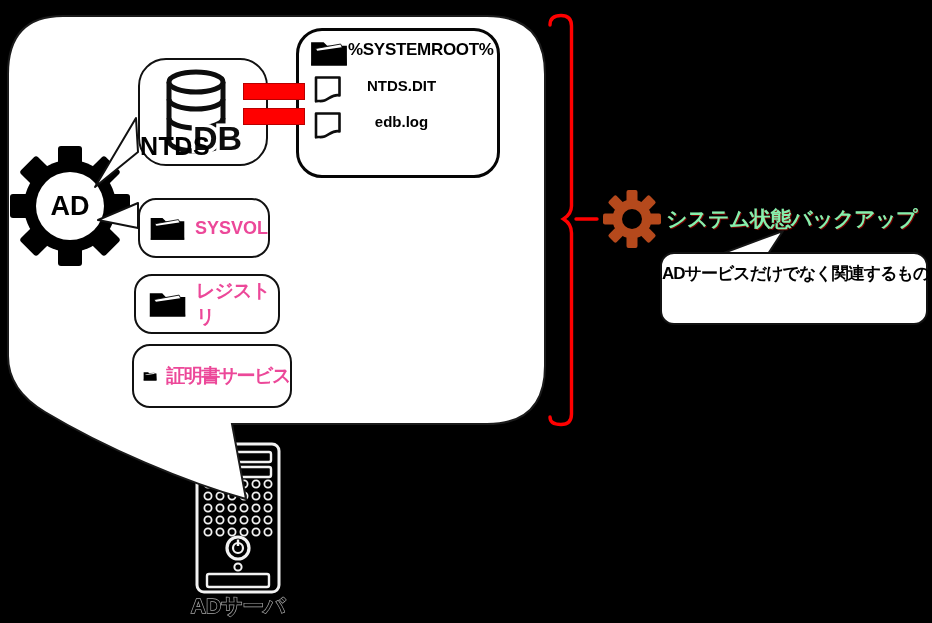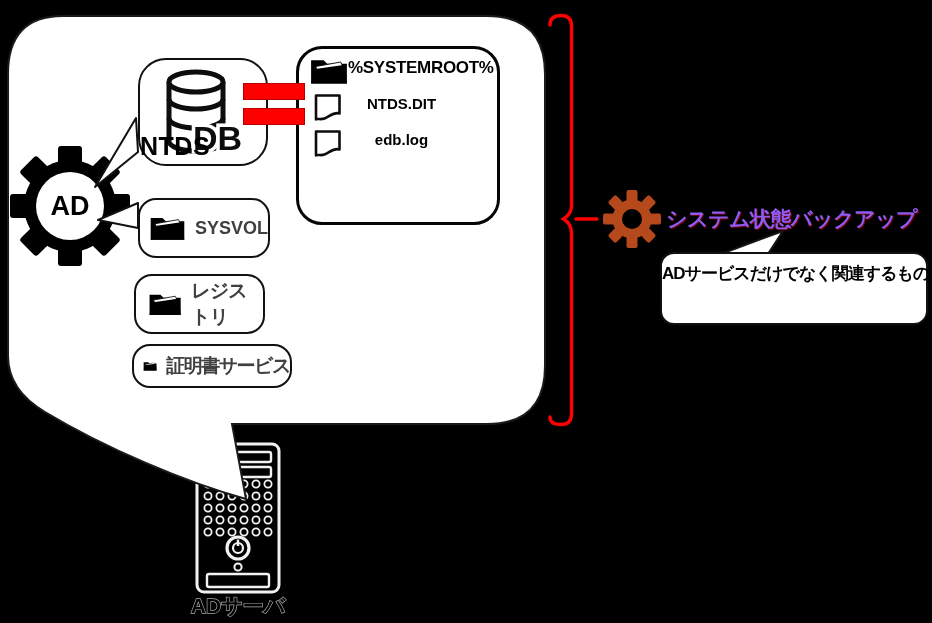--- a/index.html
+++ b/index.html
@@ -9,33 +9,33 @@
   }
   #stage *{box-sizing:border-box;}
   .abs{position:absolute;}
   svg{display:block;}
 
   
   .round-box{
     position:absolute;background:#fff;border:2.5px solid #111;border-radius:18px;
     display:flex;align-items:center;padding-left:9px;z-index:4;
   }
-  .round-box .lbl{font-weight:bold;color:#404040;}
+  .round-box .lbl{font-weight:bold;color:#ec4899;}
 
   .ntds-bubble{
     position:absolute;left:138px;top:58px;width:130px;height:108px;
     background:#fff;border:2.5px solid #111;border-radius:28px;z-index:4;
   }
   .ntds-caption{
     position:absolute;left:0;right:0;bottom:3px;
     font-weight:bold;font-size:25px;color:#000;letter-spacing:.5px;
   }
 
   .sysroot{
-    position:absolute;left:296px;top:46px;width:204px;height:179px;
+    position:absolute;left:296px;top:28px;width:204px;height:150px;
     background:#fff;border:3.5px solid #050505;border-radius:26px;z-index:4;
     padding-top:5px;
   }
   .sysroot-row{position:relative;height:36px;}
   .sysroot-row.first{height:33px;}
   .sysroot-header{
     position:absolute;left:49px;top:4px;font-weight:bold;font-size:17px;color:#000;
     white-space:nowrap;letter-spacing:-.3px;
   }
   .file-label{
@@ -45,21 +45,21 @@
 
   .eqbar{
     position:absolute;left:243px;width:62px;height:17px;background:#ff0000;
     border:1px solid #b80000;z-index:5;
   }
 
   
   .backup-title{
     position:absolute;left:666px;top:205px;width:230px;z-index:3;
     font-weight:bold;font-size:21px;letter-spacing:-.5px;white-space:nowrap;
-    color:#8b5cf6;text-shadow:1px 1px 0 #7d0000;
+    color:#86efac;text-shadow:1px 1px 0 #7d0000;
   }
   .note-bubble{
     position:absolute;left:660px;top:252px;width:268px;height:73px;z-index:3;
     background:#fff;border:2px solid #111;border-radius:14px;
   }
   .note-line{position:absolute;left:0;right:0;text-align:center;font-weight:bold;
     color:#000;font-size:17px;letter-spacing:-1px;white-space:nowrap;}
   .note-line.l1{top:8px;}
   .note-line.l2{top:41px;}
 </style>
@@ -206,28 +206,28 @@
     </div>
   </div>
 
   <div class="round-box" style="left:138px;top:198px;width:132px;height:60px;">
     <svg width="44" height="38" viewBox="0 0 44 38">
         <use href="#folder"></use>
       </svg>
     <div class="lbl" style="font-size:18px;margin-left:9px;">SYSVOL</div>
   </div>
 
-  <div class="round-box" style="left:134px;top:274px;width:131px;height:60px;padding-left:12px;">
+  <div class="round-box" style="left:134px;top:274px;width:146px;height:60px;padding-left:12px;">
     <svg width="44" height="38" viewBox="0 0 44 38">
         <use href="#folder"></use>
       </svg>
     <div class="lbl" style="font-size:19px;margin-left:9px;letter-spacing:-1px;">レジストリ</div>
   </div>
 
-  <div class="round-box" style="left:132px;top:344px;width:160px;height:44px;">
+  <div class="round-box" style="left:132px;top:344px;width:160px;height:64px;">
     <svg width="44" height="38" viewBox="0 0 44 38">
         <use href="#folder"></use>
       </svg>
     <div class="lbl" style="font-size:19px;margin-left:9px;letter-spacing:-1.5px;white-space:nowrap;">証明書サービス</div>
   </div>
 
   <div class="backup-title">システム状態バックアップ</div>
 
   <div class="note-bubble">
     <div class="note-line l1">ADサービスだけでなく関連するものも</div>

